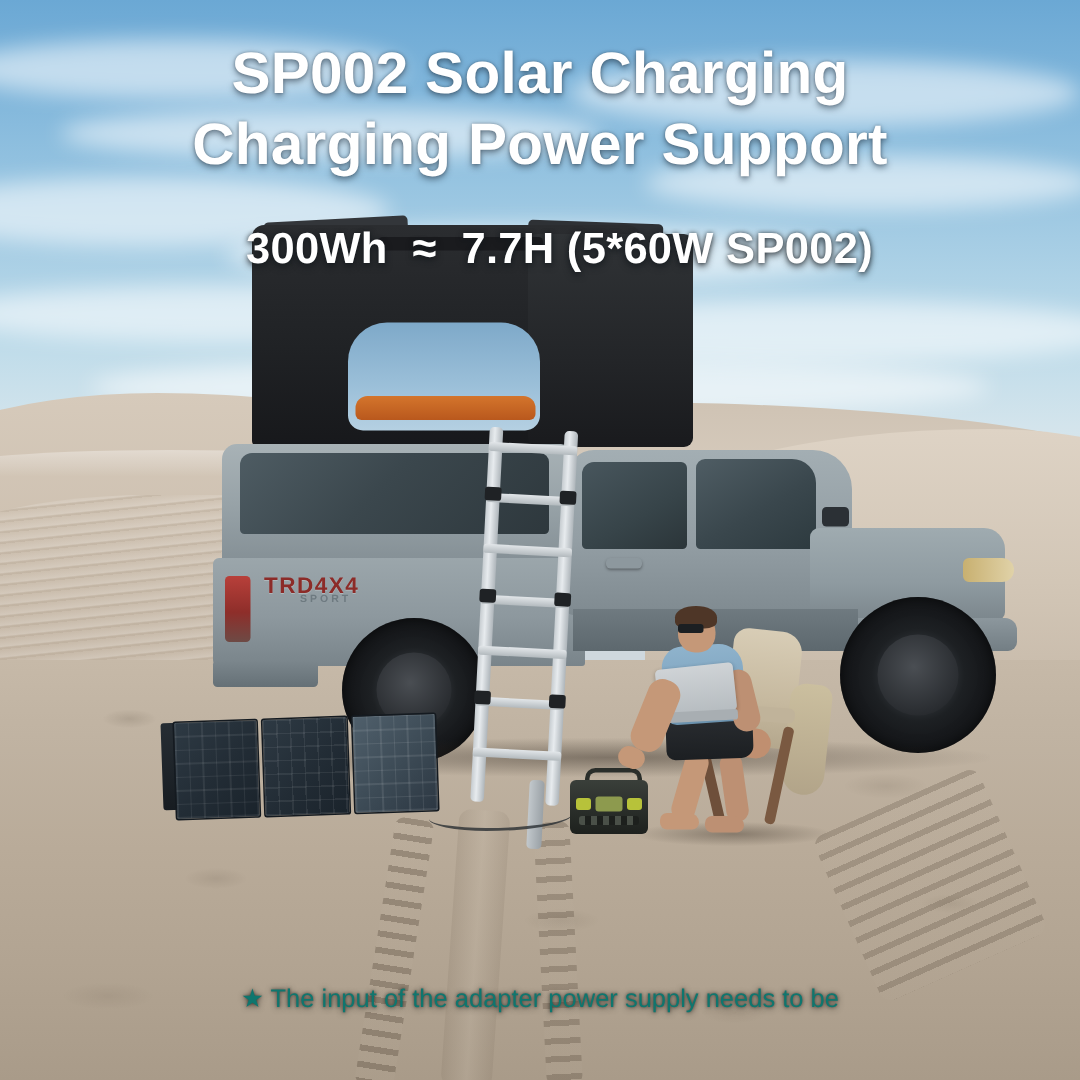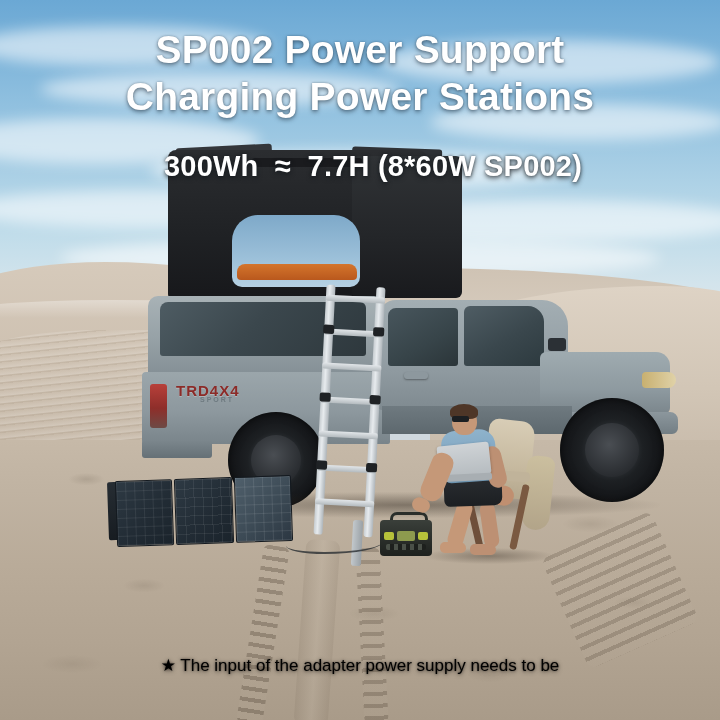--- a/index.html
+++ b/index.html
@@ -687,21 +687,21 @@
       0 2px 5px rgba(20,25,30,.75),
       0 0 3px rgba(20,25,30,.6);
   }
   .specs .spec-line { display: block; white-space: pre; }
 
   .footnote {
     position: absolute;
     left: 0; top: 654px;
     width: 720px;
     text-align: center;
-    color: #000000;
+    color: #0f766e;
     font-size: 17px;
     line-height: 24px;
     text-shadow:
       0 1px 4px rgba(40,35,30,.75),
       0 0 2px rgba(40,35,30,.6);
   }
   .footnote .line { display: block; }
 </style>
 </head>
 <body>
@@ -822,25 +822,25 @@
   <div class="p-arm2"></div>
   <div class="p-laptop-screen"></div>
   <div class="p-laptop-base"></div>
   <div class="p-arm"></div>
   <div class="p-hand"></div>
   <div class="p-head"></div>
   <div class="p-hair"></div>
   <div class="p-sunglasses"></div>
 
   <div class="title">
-    <span class="line">SP002 Power Support</span>
-    <span class="line">Charging Power Stations</span>
+    <span class="line">SP002 Solar Charging</span>
+    <span class="line">Charging Power Support</span>
   </div>
 
   <div class="specs">
-    <span class="spec-line">300Wh  ≈  7.7H (8*60W SP002)</span>
+    <span class="spec-line">300Wh  ≈  7.7H (5*60W SP002)</span>
   </div>
 
   <div class="footnote">
     <span class="line">★ The input of the adapter power supply needs to be</span>
   </div>
 
 </div>
 
 </body></html>

